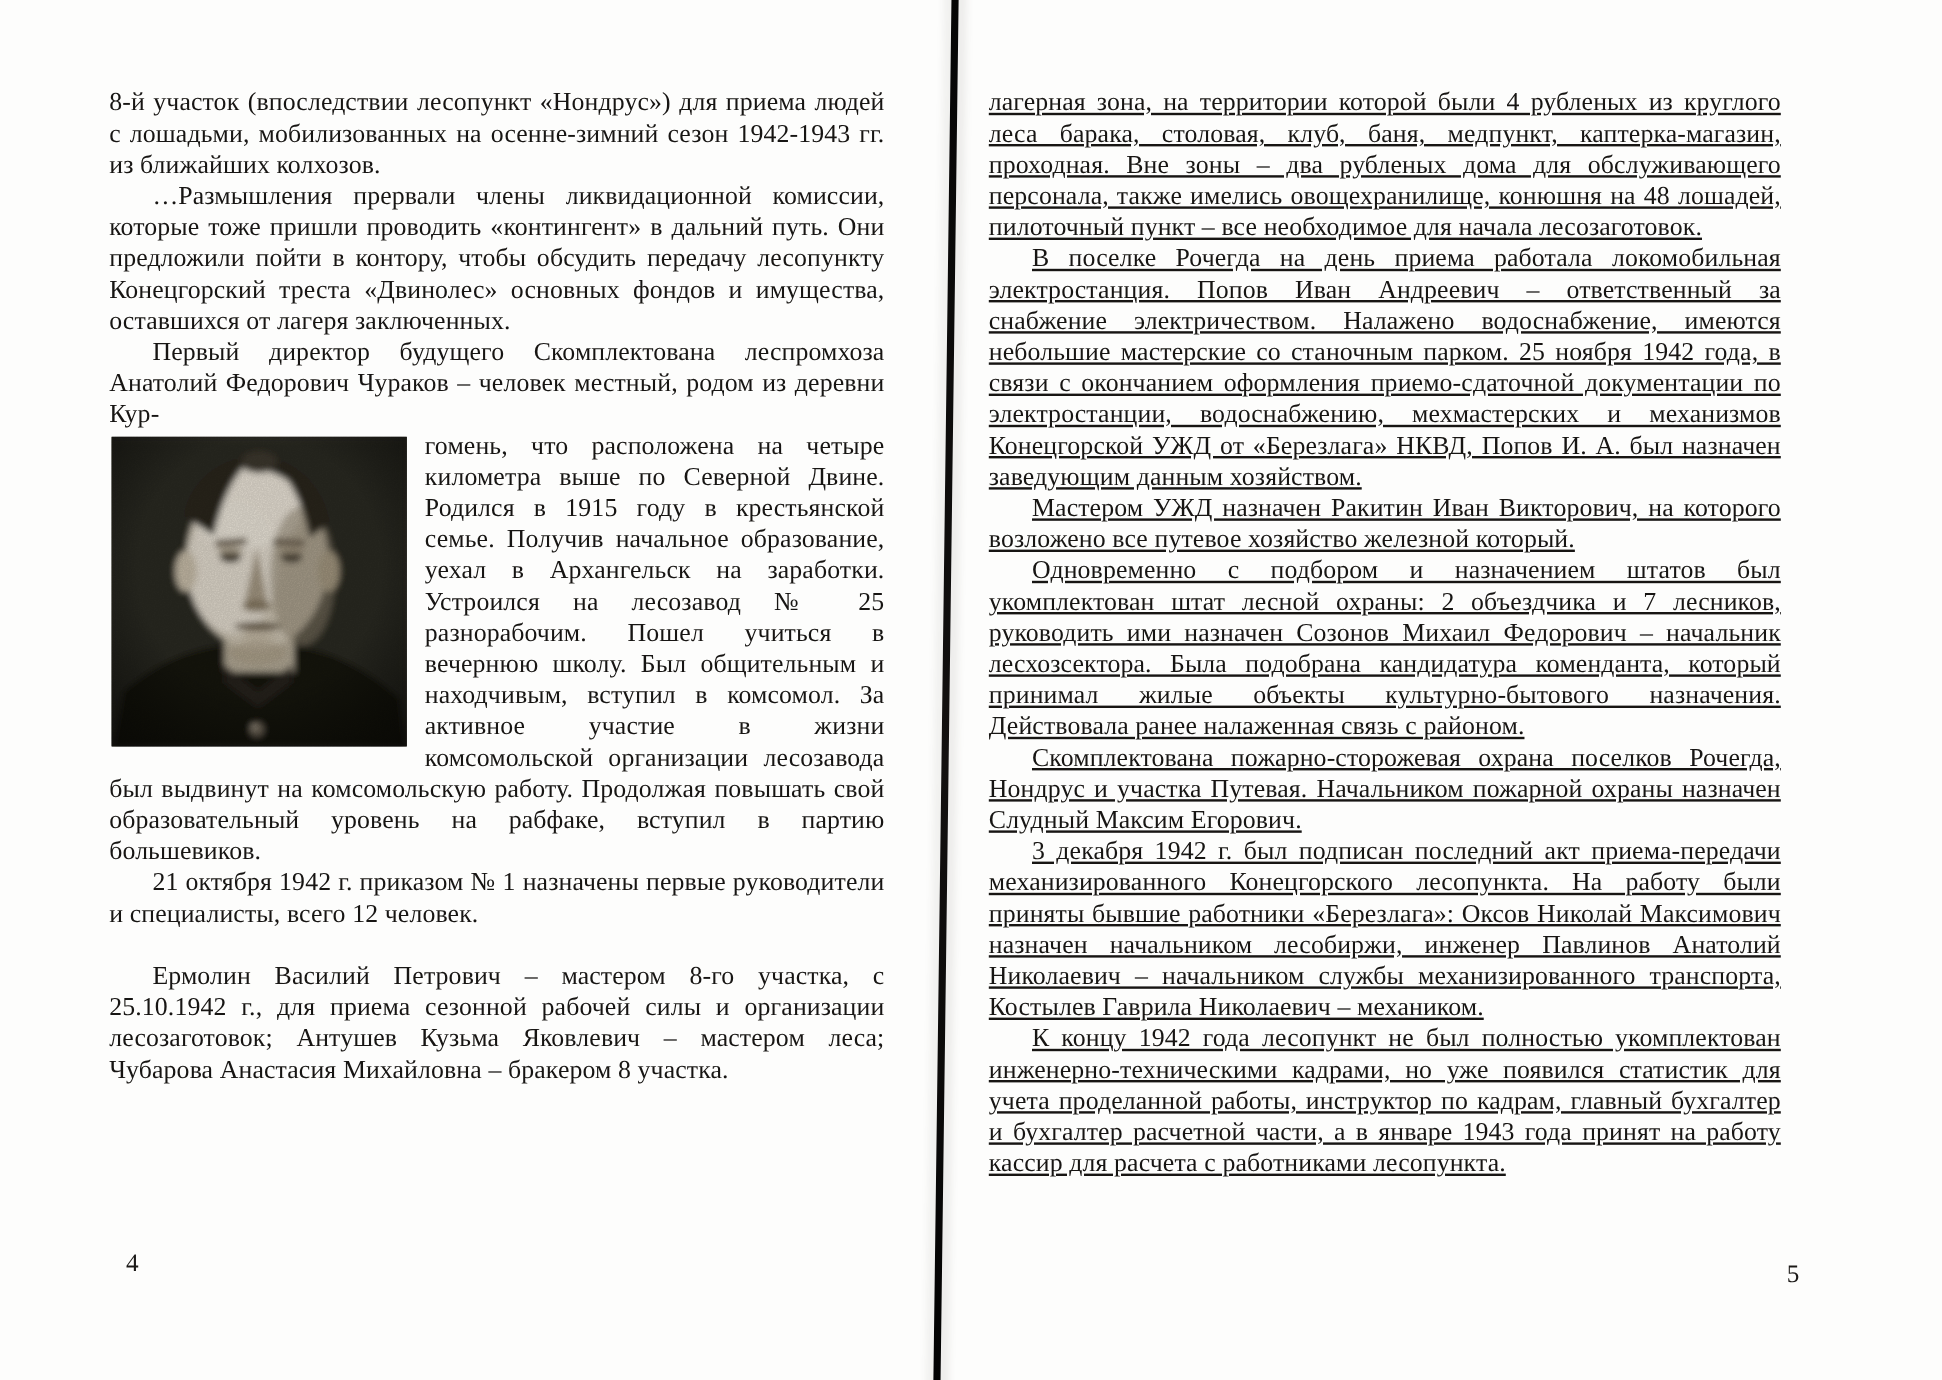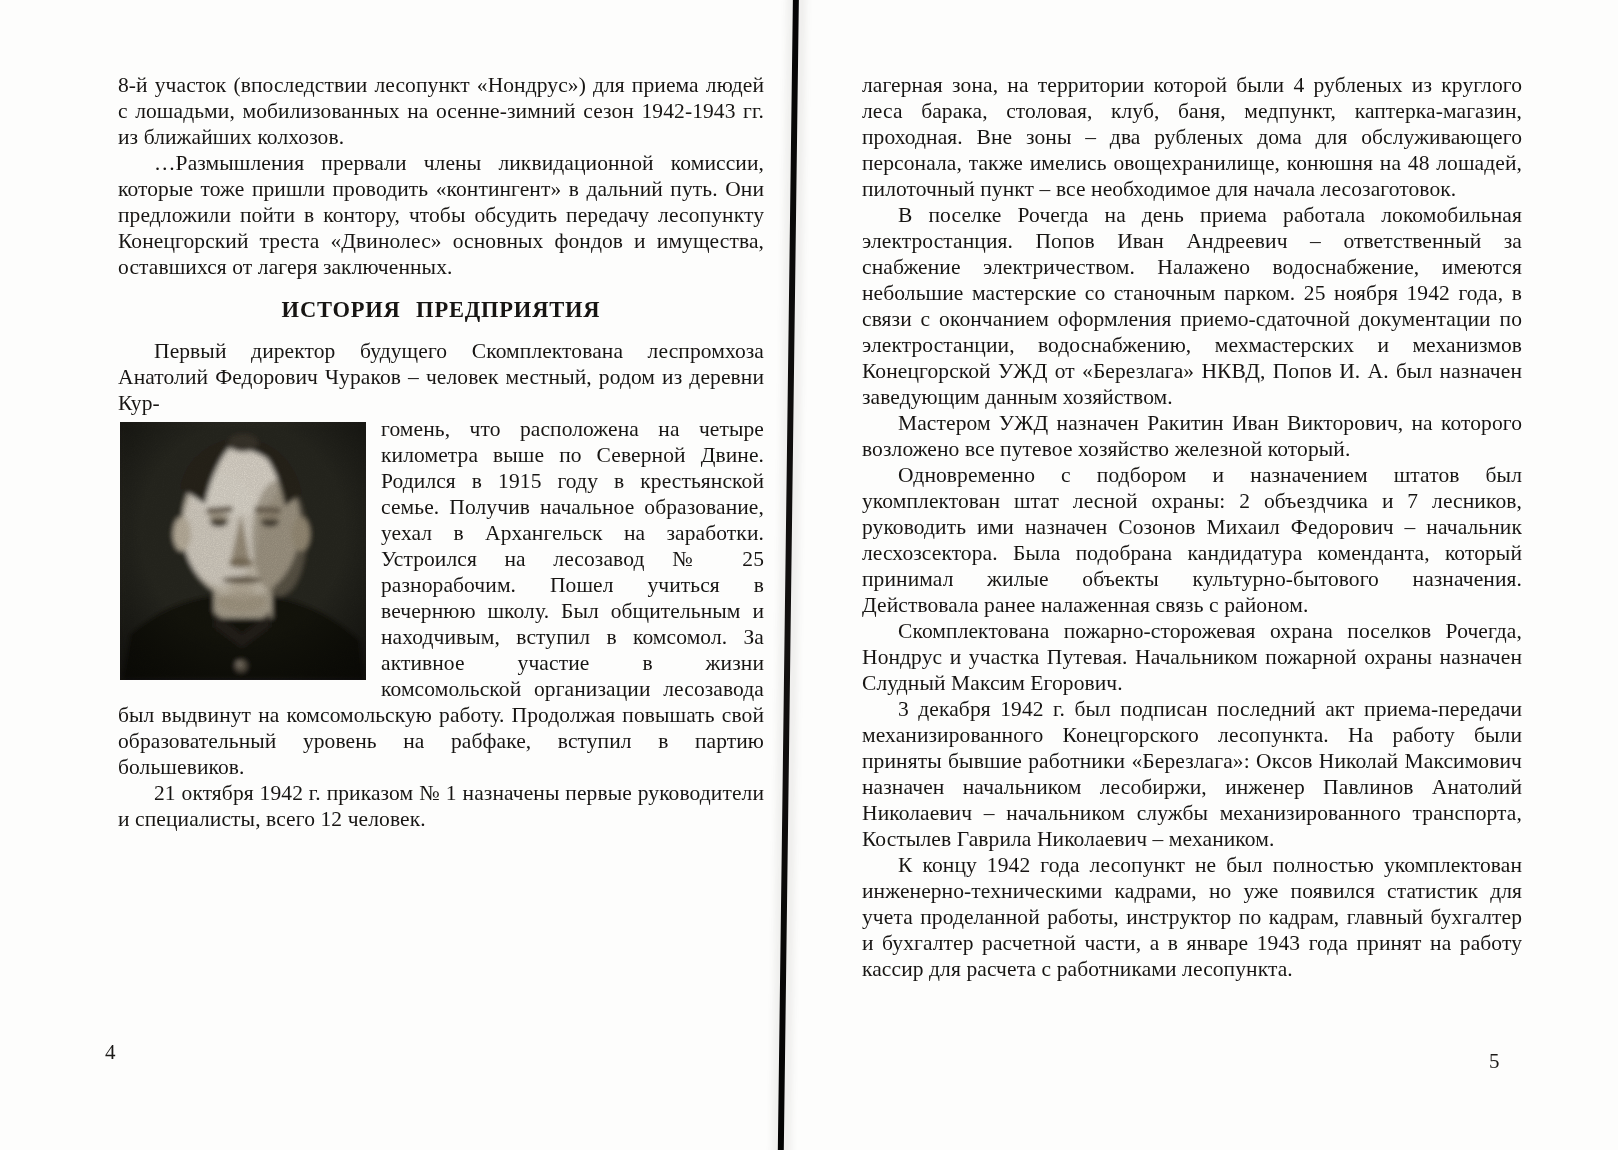--- a/index.html
+++ b/index.html
@@ -8,22 +8,22 @@
     background:#fdfdfc;
     font-family:"Liberation Serif","DejaVu Serif",serif;
     color:#171513;
   }
   .page-col{
     position:absolute;top:72px;
     font-size:21.5px;line-height:26px;
     text-align:justify;
     letter-spacing:0.1px;
   }
-  #left-col{left:118px;width:646px;}
-  #right-col{left:862px;width:660px;}
+  #left-col{left:91px;width:646px;}
+  #right-col{left:824px;width:660px;text-decoration:underline;}
   p{margin:0;text-indent:36px;}
   p.noindent,.noindent{text-indent:0;}
   .cont-end{text-align-last:justify;}
   .gap-before{margin-top:26px;}
   h2.section-heading{
     margin:17px 0 15px 0;
     font-size:22.5px;line-height:26px;
     font-weight:bold;text-align:center;text-indent:0;
     letter-spacing:0.8px;word-spacing:9px;
   }
@@ -54,21 +54,20 @@
   }
   b{font-weight:normal;}
 </style>
 </head>
 <body>
 
 <div id="left-col" class="page-col">
   <p class="noindent">8-й участок (впоследствии лесопункт «Нондрус») для приема людей с лошадьми, мобилизованных на осенне-зимний сезон 1942-1943 гг. из ближайших колхозов.</p>
   <p>…Размышления прервали члены ликвидационной комиссии, которые тоже пришли проводить «контингент» в дальний путь. Они предложили пойти в контору, чтобы обсудить передачу лесопункту Конецгорский треста «Двинолес» основных фондов и имущества, оставшихся от лагеря заключенных.</p>
 
-  <h2 class="section-heading">ИСТОРИЯ ПРЕДПРИЯТИЯ</h2>
 
   <div class="bio-head"><span>Первый директор будущего Скомплектована леспромхоза </span><b>Анатолий Федорович Чураков</b><span> – человек местный, родом из деревни Кур-</span></div>
 
   <div class="bio-body">
     <span class="photo-float">
       <svg width="246" height="258" viewBox="0 0 246 258" xmlns="http://www.w3.org/2000/svg">
         <defs>
           <filter id="soft" x="-20%" y="-20%" width="140%" height="140%">
             <feGaussianBlur stdDeviation="2.6"></feGaussianBlur>
           </filter>
@@ -124,20 +123,21 @@
           <circle cx="121" cy="244" r="6" fill="#7b7160"></circle>
           <circle cx="119" cy="242" r="2" fill="#cfc5b1"></circle>
         </g>
         <rect x="0" y="0" width="246" height="258" fill="url(#vig)"></rect>
         <rect x="0" y="0" width="246" height="258" filter="url(#grain)" opacity="0.16"></rect>
       </svg>
     </span><span>гомень, что расположена на четыре километра выше по Северной Двине. Родился в 1915 году в крестьянской семье. Получив начальное образование, уехал в Архангельск на заработки. Устроился на лесозавод № 25 разнорабочим. Пошел учиться в вечернюю школу. Был общительным и находчивым, вступил в комсомол. За активное участие в жизни комсомольской организации лесозавода был выдвинут на комсомольскую работу. Продолжая повышать свой образовательный уровень на рабфаке, вступил в партию большевиков.</span>
   </div>
 
   <p>21 октября 1942 г. приказом № 1 назначены первые руководители и специалисты, всего 12 человек.</p>
+  <p class="gap-before">Ермолин Василий Петрович – мастером 8-го участка, с 25.10.1942 г., для приема сезонной рабочей силы и организации лесозаготовок; Антушев Кузьма Яковлевич – мастером леса; Чубарова Анастасия Михайловна – бракером 8 участка.</p>
 </div>
 
 <div id="right-col" class="page-col">
   <p class="noindent">лагерная зона, на территории которой были 4 рубленых из круглого леса барака, столовая, клуб, баня, медпункт, каптерка-магазин, проходная. Вне зоны – два рубленых дома для обслуживающего персонала, также имелись овощехранилище, конюшня на 48 лошадей, пилоточный пункт – все необходимое для начала лесозаготовок.</p>
   <p>В поселке Рочегда на день приема работала локомобильная электростанция. Попов Иван Андреевич – ответственный за снабжение электричеством. Налажено водоснабжение, имеются небольшие мастерские со станочным парком. 25 ноября 1942 года, в связи с окончанием оформления приемо-сдаточной документации по электростанции, водоснабжению, мехмастерских и механизмов Конецгорской УЖД от «Березлага» НКВД, Попов И. А. был назначен заведующим данным хозяйством.</p>
   <p>Мастером УЖД назначен Ракитин Иван Викторович, на которого возложено все путевое хозяйство железной который.</p>
   <p>Одновременно с подбором и назначением штатов был укомплектован штат лесной охраны: 2 объездчика и 7 лесников, руководить ими назначен Созонов Михаил Федорович – начальник лесхозсектора. Была подобрана кандидатура коменданта, который принимал жилые объекты культурно-бытового назначения. Действовала ранее налаженная связь с районом.</p>
   <p>Скомплектована пожарно-сторожевая охрана поселков Рочегда, Нондрус и участка Путевая. Начальником пожарной охраны назначен Слудный Максим Егорович.</p>
   <p>3 декабря 1942 г. был подписан последний акт приема-передачи механизированного Конецгорского лесопункта. На работу были приняты бывшие работники «Березлага»: Оксов Николай Максимович назначен начальником лесобиржи, инженер Павлинов Анатолий Николаевич – начальником службы механизированного транспорта, Костылев Гаврила Николаевич – механиком.</p>
   <p>К концу 1942 года лесопункт не был полностью укомплектован инженерно-техническими кадрами, но уже появился статистик для учета проделанной работы, инструктор по кадрам, главный бухгалтер и бухгалтер расчетной части, а в январе 1943 года принят на работу кассир для расчета с работниками лесопункта.</p>

